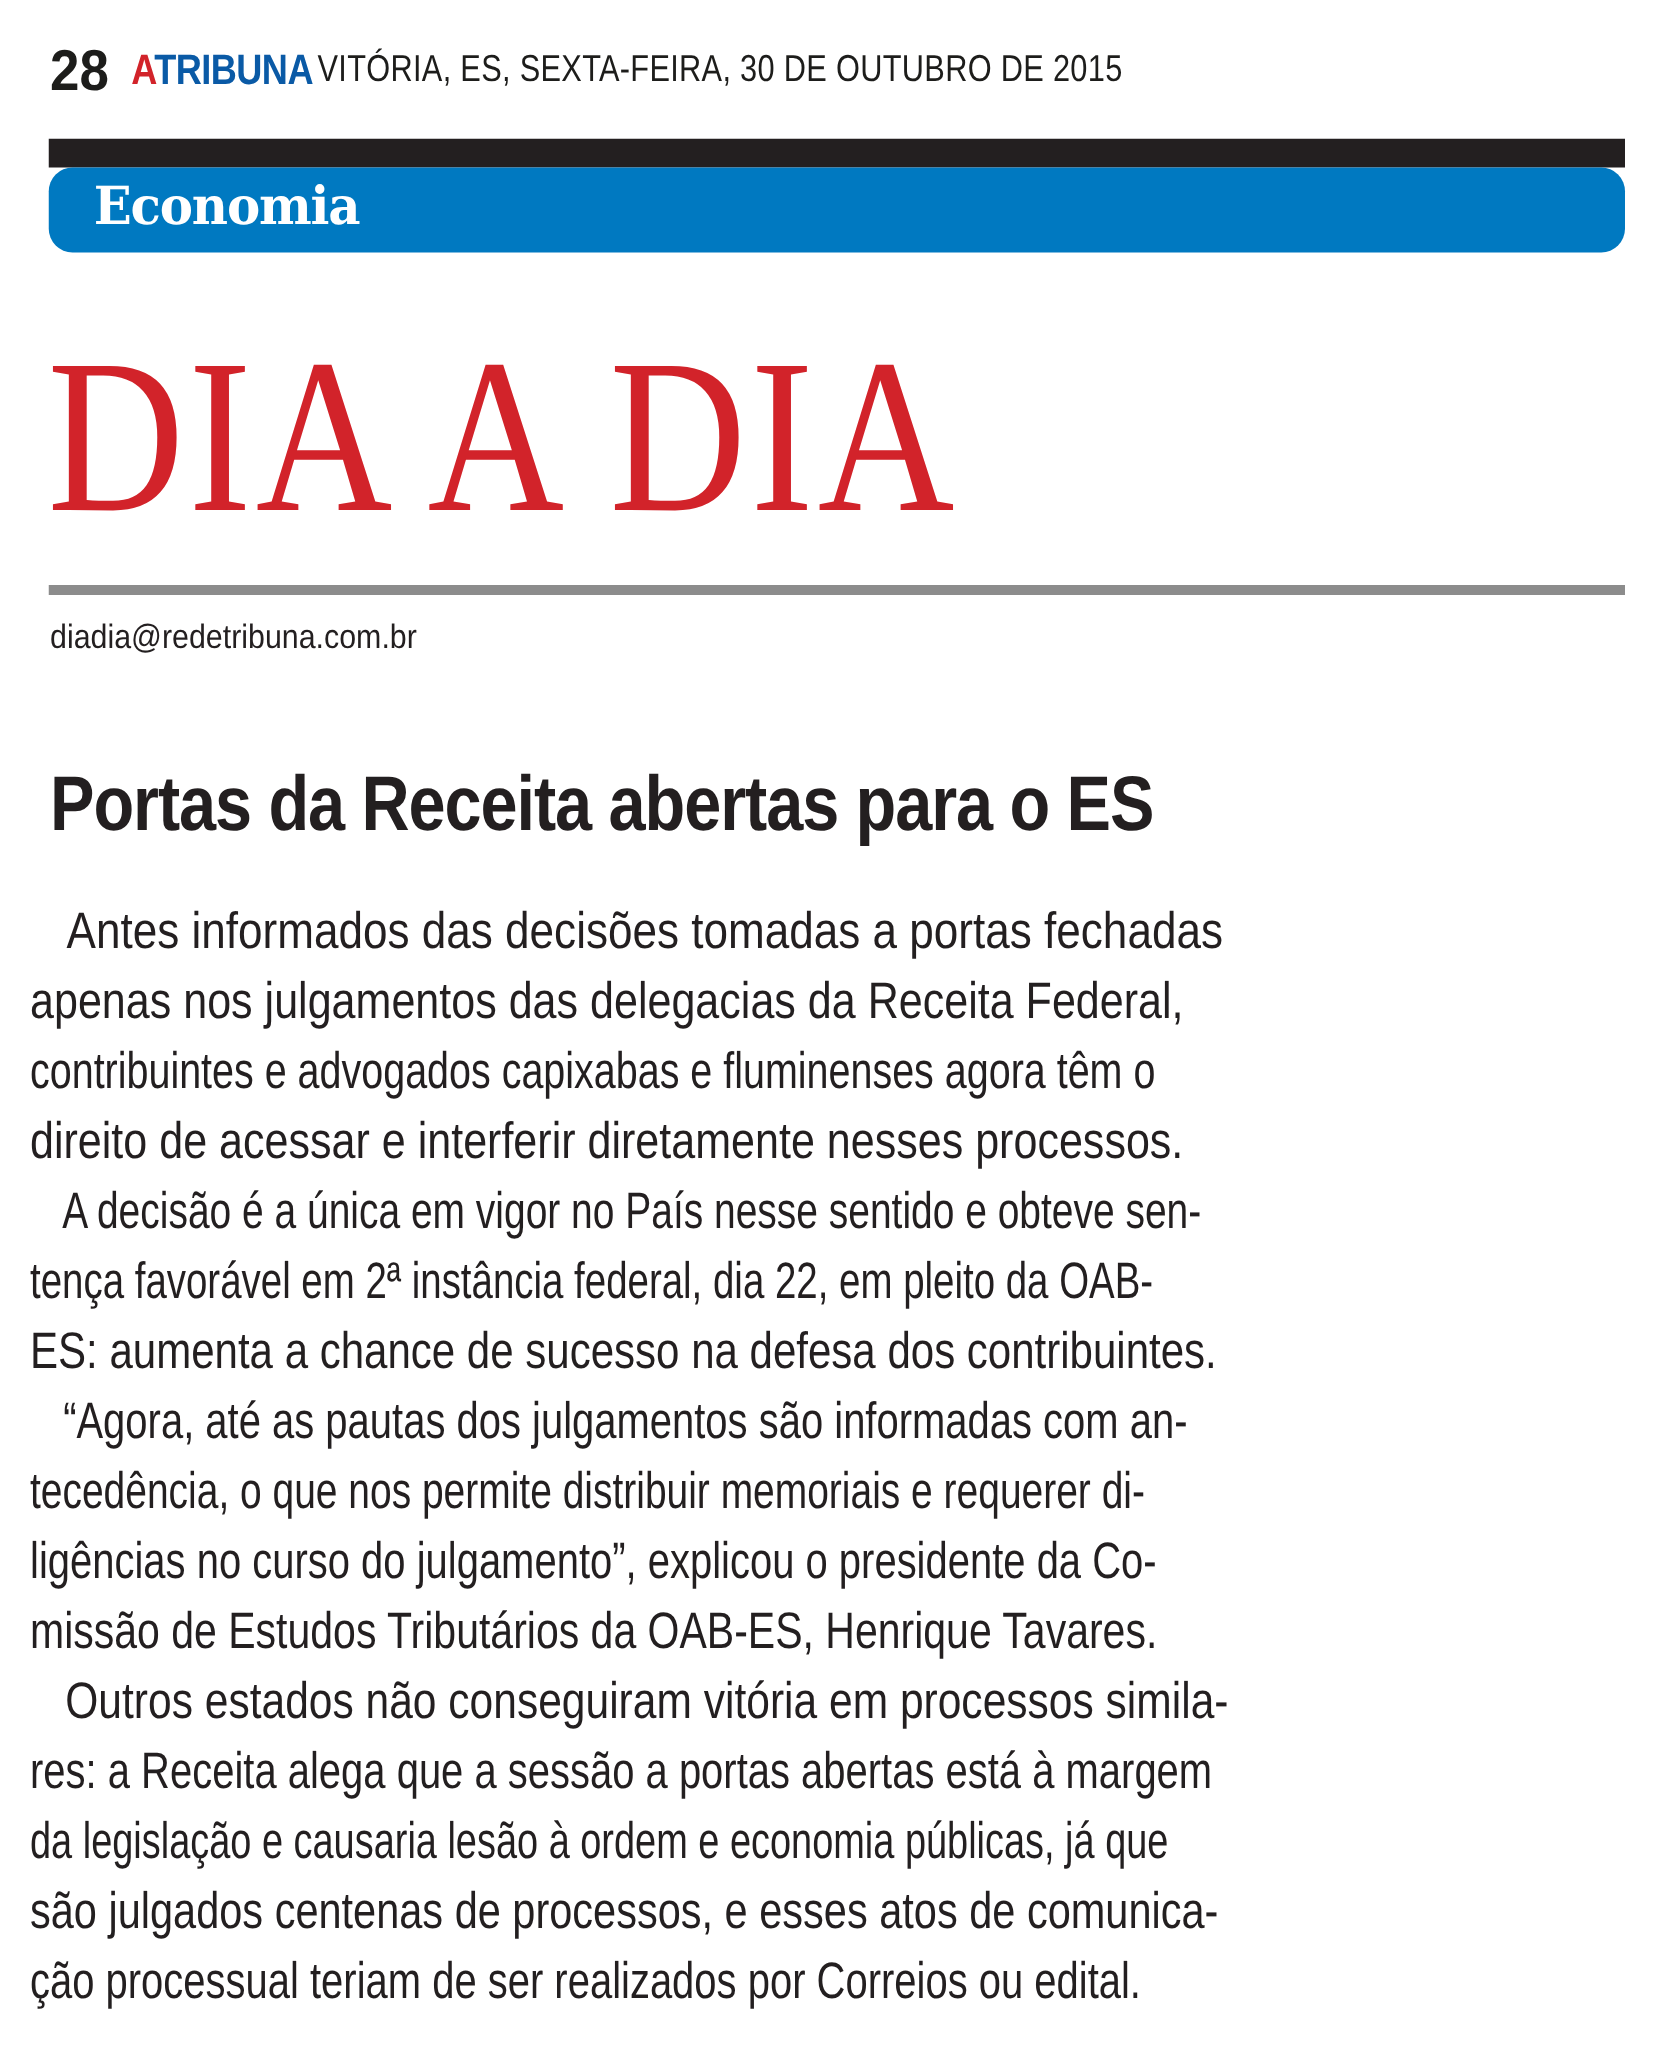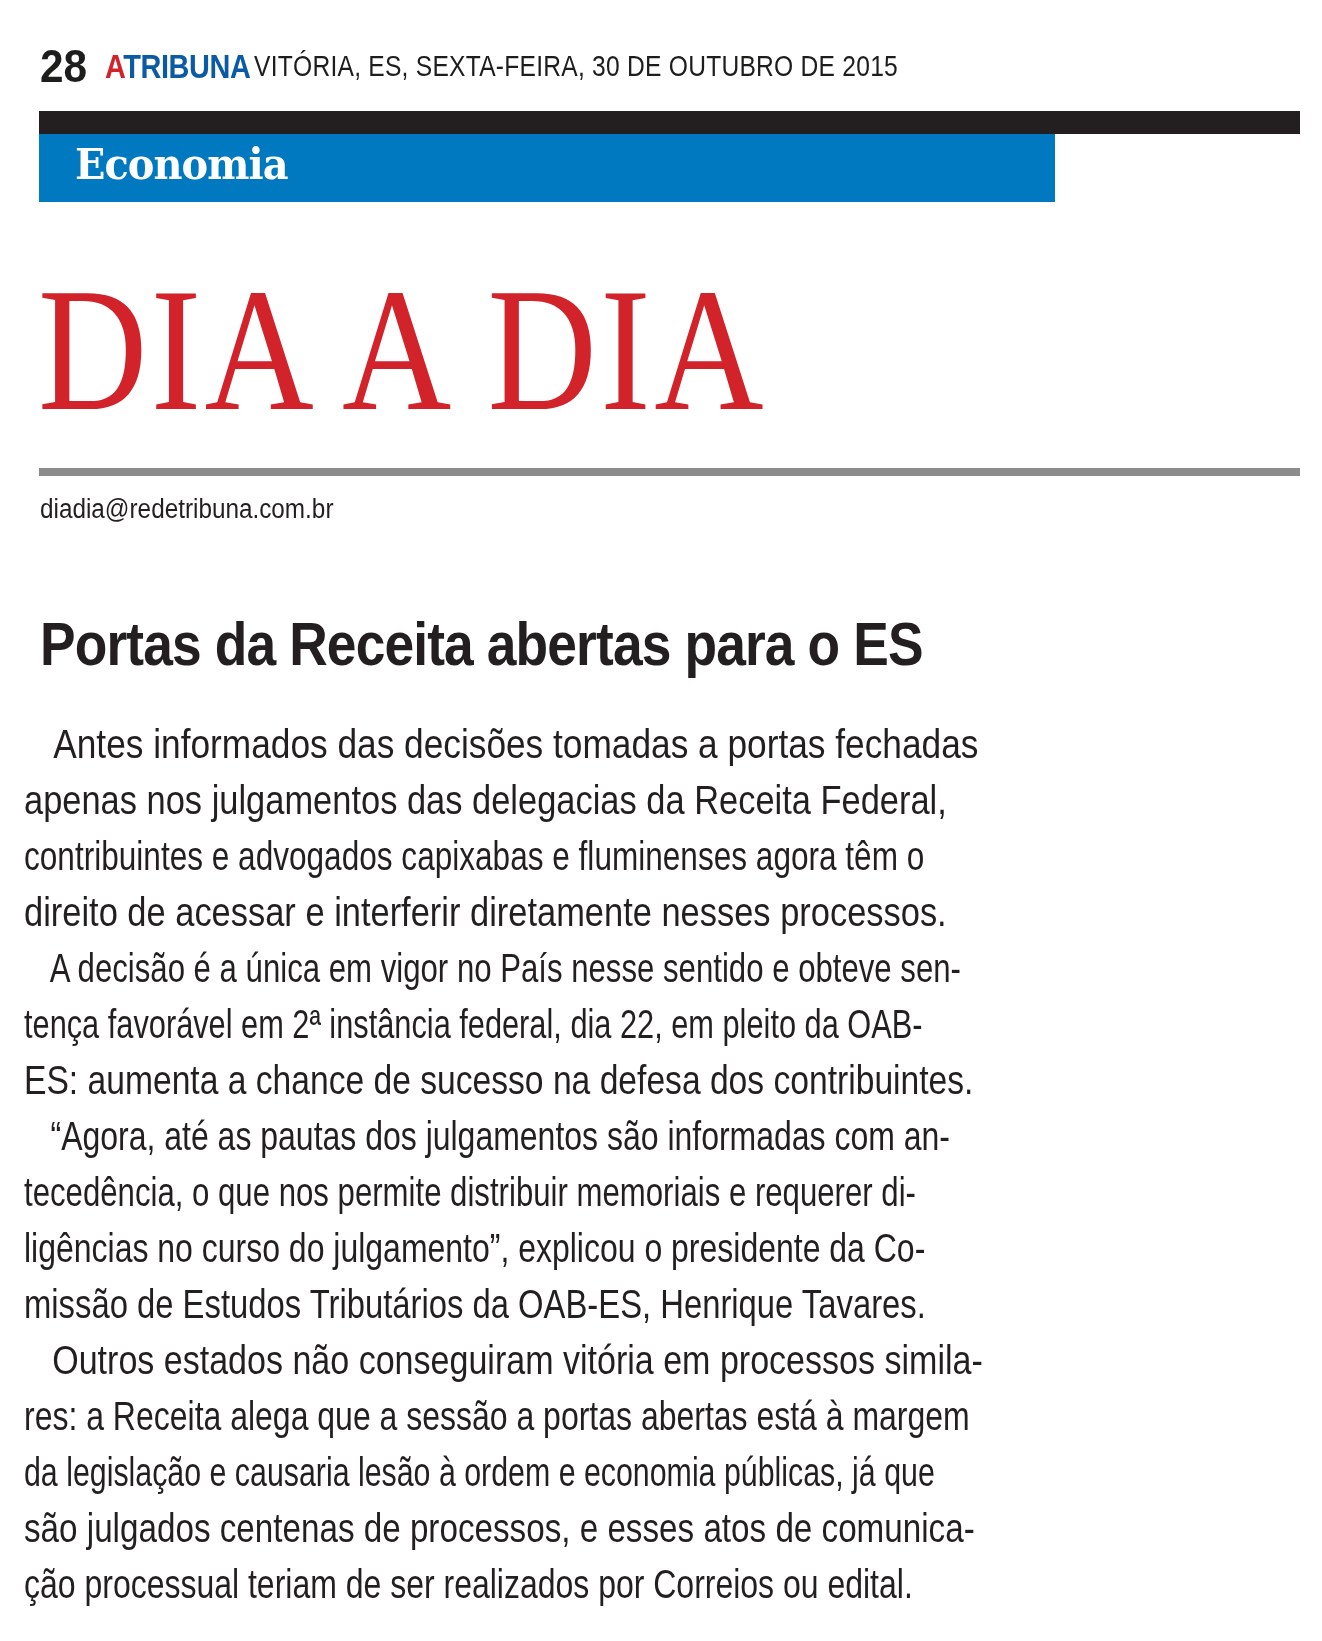--- a/index.html
+++ b/index.html
@@ -1,24 +1,24 @@
 <!DOCTYPE html>
 <html><head>
   <meta charset="utf-8">
   <style>
     html, body { margin: 0; padding: 0; background: #ffffff; }
     body { width: 1322px; height: 1641px; position: relative; overflow: hidden; font-family: "Liberation Sans", sans-serif; color: #1d1d1b; }
-    .masthead { position: absolute; left: 40px; top: 36px; height: 60px; display: flex; align-items: center; white-space: nowrap; }
+    .masthead { position: absolute; left: 40px; top: 26px; height: 60px; display: flex; align-items: center; white-space: nowrap; }
     .page-num { font-family: "Liberation Sans", sans-serif; font-weight: 700; font-size: 46px; letter-spacing: 0px; transform: scaleX(0.92); transform-origin: left center; color: #1d1d1b; }
     .brand { margin-left: 14px; font-weight: 700; font-size: 34px; letter-spacing: -0.5px; transform: scaleX(0.85); transform-origin: left center; display: inline-block; }
     .brand-a { color: #d2232a; }
     .brand-rest { color: #0a5aa6; }
     .dateline { font-size: 30px; color: #1d1d1b; display: inline-block; transform: scaleX(0.82); transform-origin: left center; margin-left: -22px; letter-spacing: 0.3px; }
     .black-bar { position: absolute; left: 39px; top: 111px; width: 1261px; height: 23px; background: #231f20; }
-    .section-bar { position: absolute; left: 39px; top: 134px; width: 1016px; height: 68px; background: #0079c1; }
+    .section-bar { position: absolute; left: 39px; top: 134px; width: 1261px; height: 68px; background: #0079c1; border-radius: 19px; }
     .section-label { position: absolute; left: 36px; top: 6px; font-family: "DejaVu Serif", serif; font-weight: 900; font-size: 42px; color: #ffffff; letter-spacing: -1px; transform: scaleX(0.95); transform-origin: left center; }
     .column-title { position: absolute; left: 38px; top: 262px; font-family: "Liberation Serif", serif; font-size: 176px; line-height: 176px; color: #d2232a; letter-spacing: 4px; transform: scaleX(0.86); transform-origin: left top; white-space: nowrap; }
     .rule { position: absolute; left: 39px; top: 468px; width: 1261px; height: 8px; background: #8c8c8c; }
     .email { position: absolute; left: 40px; top: 494px; font-size: 27px; color: #231f20; transform: scaleX(0.9); transform-origin: left top; white-space: nowrap; }
     .headline { position: absolute; left: 40px; top: 608px; font-weight: 700; font-size: 62px; color: #231f20; letter-spacing: -1px; transform: scaleX(0.86); transform-origin: left top; white-space: nowrap; }
     .body { position: absolute; left: 24px; top: 716px; width: 1260px; }
     .para-line { height: 56px; line-height: 56px; font-size: 41px; color: #231f20; white-space: nowrap; transform-origin: left top; }
     .para-line.first { padding-left: 34px; }
   </style>
 </head>

